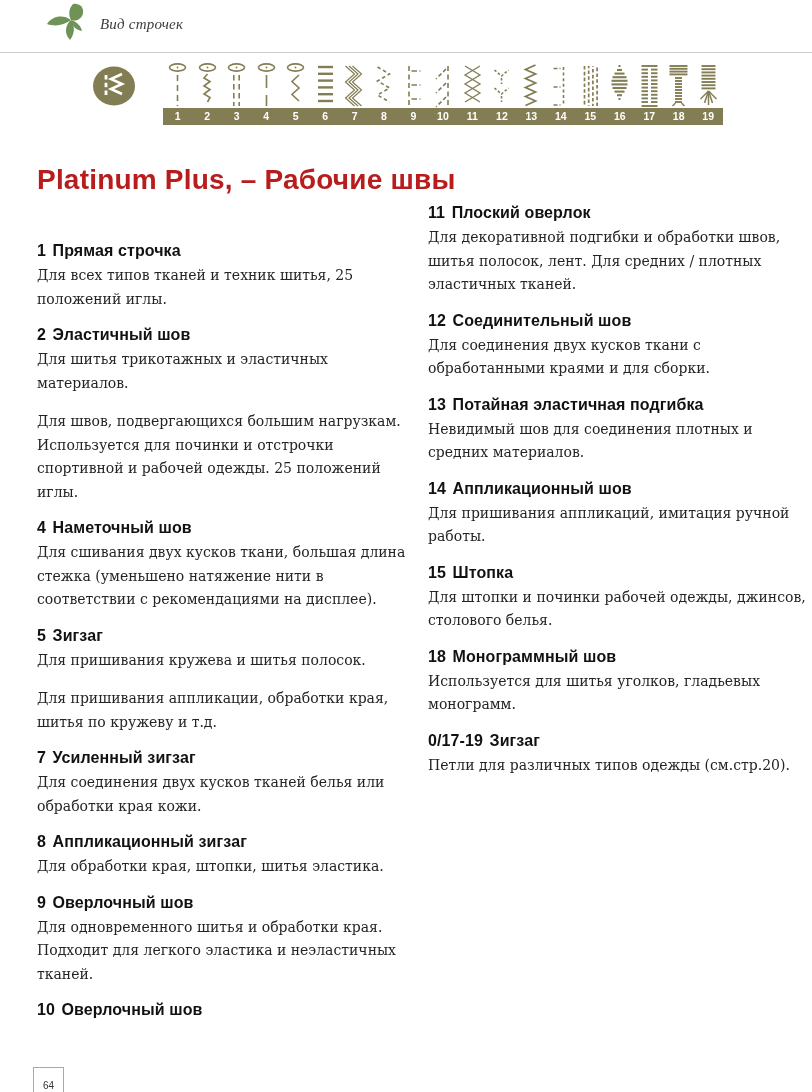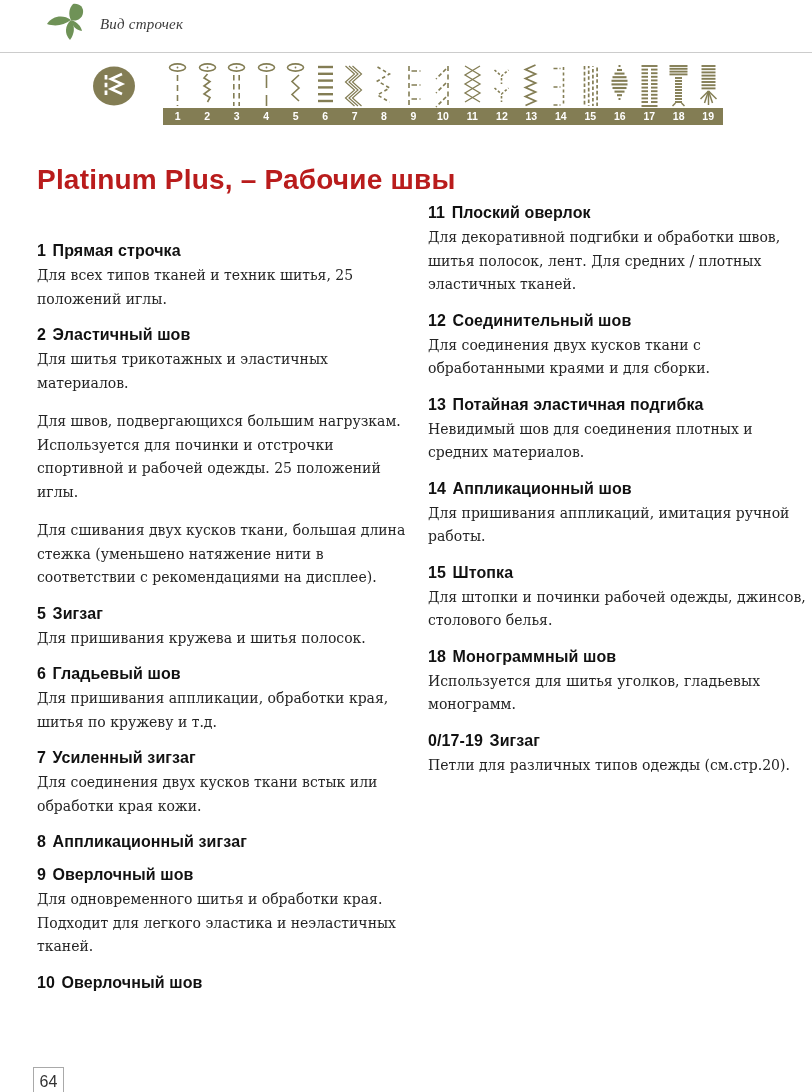--- a/index.html
+++ b/index.html
@@ -44,21 +44,21 @@
   .item h3 .inum{margin-right:2px;}
   .item p{
     margin:0;font-family:"DejaVu Serif",serif;font-size:14px;line-height:23.5px;color:#242424;
   }
   
   .pagenum-box{
     position:absolute;left:33px;top:1067px;width:29px;height:30px;
     border:1px solid #a9a9a9;background:#ffffff;
     display:flex;align-items:flex-start;justify-content:center;
   }
-  .pagenum-box span{font-size:16px;color:#333333;margin-top:5px;}
+  .pagenum-box span{font-size:10px;color:#333333;margin-top:12px;}
 </style>
 </head>
 <body style="--olive: #837d54; --green: #6f9257; --rule: #cccccc;">
 
 <div>
   <span class="flower">
     <svg width="46" height="38" viewBox="0 0 46 38" fill="currentColor">
       <path d="M29,1 C35,0 40,4 39,10 C38,16 32,19 27,17 C24,12 25,5 29,1 Z"></path>
       <path d="M27,17 C20,22 12,24 3,21 C8,13 19,11 27,17 Z"></path>
       <path d="M27,17 C31,23 31,30 26,37 C20,31 21,22 27,17 Z"></path>
@@ -295,36 +295,37 @@
       <p>Для всех типов тканей и техник шитья, 25 положений иглы.</p>
     </div>
     <div class="item">
       <h3><span class="inum">2</span> <span>Эластичный шов</span></h3>
       <p>Для шитья трикотажных и эластичных материалов.</p>
     </div>
     <div class="item">
       <p>Для швов, подвергающихся большим нагрузкам. Используется для починки и отстрочки спортивной и рабочей одежды. 25 положений иглы.</p>
     </div>
     <div class="item">
+      <h3><span class="inum">4</span> <span>Наметочный шов</span></h3>
       <p>Для сшивания двух кусков ткани, большая длина стежка (уменьшено натяжение нити в соответствии с рекомендациями на дисплее).</p>
     </div>
     <div class="item">
       <h3><span class="inum">5</span> <span>Зигзаг</span></h3>
       <p>Для пришивания кружева и шитья полосок.</p>
     </div>
     <div class="item">
-      <h3><span class="inum">6</span> <span>Гладьевый шов</span></h3>
       <p>Для пришивания аппликации, обработки края, шитья по кружеву и т.д.</p>
     </div>
     <div class="item">
       <h3><span class="inum">7</span> <span>Усиленный зигзаг</span></h3>
-      <p>Для соединения двух кусков ткани встык или обработки края кожи.</p>
+      <p>Для соединения двух кусков тканей белья или обработки края кожи.</p>
     </div>
     <div class="item">
       <h3><span class="inum">8</span> <span>Аппликационный зигзаг</span></h3>
+      <p>Для обработки края, штопки, шитья эластика.</p>
     </div>
     <div class="item">
       <h3><span class="inum">9</span> <span>Оверлочный шов</span></h3>
       <p>Для одновременного шитья и обработки края. Подходит для легкого эластика и неэластичных тканей.</p>
     </div>
     <div class="item">
       <h3><span class="inum">10</span> <span>Оверлочный шов</span></h3>
     </div>
   </div>
 <div class="col col-right">

